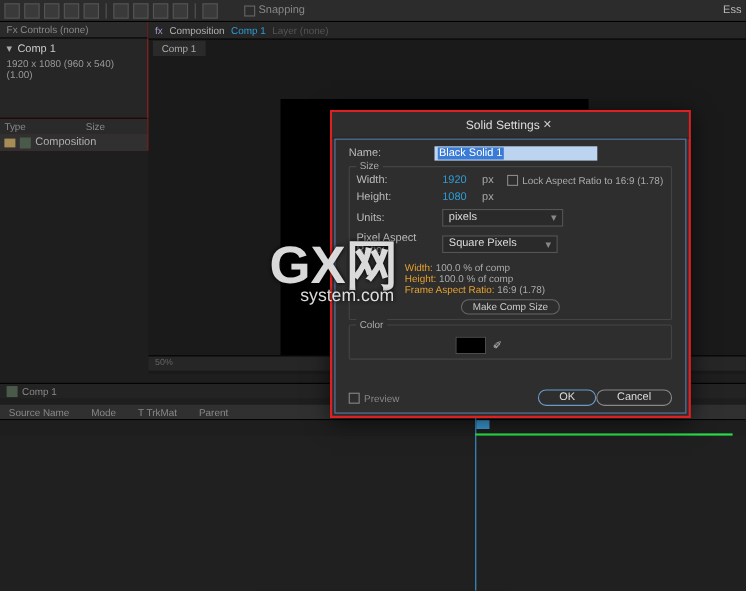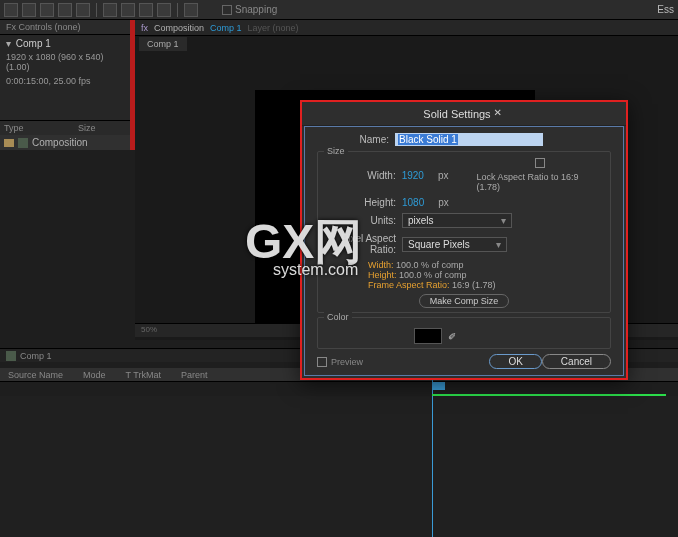--- a/index.html
+++ b/index.html
@@ -34,21 +34,21 @@
   }
   .snap-chk { width: 10px; height: 10px; border: 1px solid #666; }
   .ess-label { position: absolute; right: 4px; top: 4px; color: #bbb; font-size: 10px; }
 
   
   .left-panel {
     position: absolute;
     left: 0; top: 20px;
     width: 135px;
     background: #262626;
-    border-right: 5px solid #b91c1c;
+    border-right: 1px solid #b91c1c;
   }
   .panel-tab {
     background: #2a2a2a;
     padding: 2px 6px;
     font-size: 9px;
     color: #888;
     border-bottom: 1px solid #000;
   }
   .comp-title {
     padding: 3px 6px;
@@ -194,21 +194,21 @@
   .dlg-title { font-size: 11px; color: #ddd; }
   .dlg-close { width: 14px; height: 14px; color: #ccc; cursor: pointer; text-align: center; }
   .dlg-body {
     padding: 6px 12px;
     border: 1px solid #5a7aa8;
     margin: 0 2px 2px 2px;
     height: calc(100% - 26px);
     position: relative;
   }
   .dlg-row { display: flex; align-items: center; margin-bottom: 5px; font-size: 10px; }
-  .dlg-row label { width: 78px; text-align: right; padding-right: 6px; color: #bbb; }
+  .dlg-row label { width: 78px; padding-right: 6px; color: #bbb; }
   .fld-name {
     background: #bcd4f0;
     color: #000;
     width: 148px;
     padding: 1px 3px;
     font-size: 10px;
   }
   .fld-name .sel { background: #3a7bd5; color: #fff; padding: 0 1px; }
   .section-box {
     border: 1px solid #444;
@@ -218,22 +218,22 @@
     position: relative;
   }
   .section-label {
     position: absolute; top: -6px; left: 6px;
     background: #2e2e2e; padding: 0 3px;
     font-size: 9px; color: #aaa;
   }
   .val-blue { color: #2e9bd6; margin-right: 14px; }
   .unit { color: #aaa; }
   .lock-box {
-    display: flex; align-items: center; gap: 4px;
-    margin-left: 28px; font-size: 9px; color: #aaa; flex-direction: column;
+    display: flex; gap: 4px;
+    margin-left: 12px; font-size: 9px; color: #aaa;
   }
   .chk { width: 10px; height: 10px; border: 1px solid #888; }
   .sel-box {
     border: 1px solid #555; background: #2a2a2a;
     padding: 1px 5px; font-size: 10px; color: #ddd;
     width: 110px;
     display: flex; justify-content: space-between;
   }
   .sel-arrow { color: #888; }
   .info-line { font-size: 9px; color: #aaa; padding-left: 44px; }
@@ -296,21 +296,20 @@
   <span class="ess-label">Ess</span>
 </div>
 
 <div class="left-panel">
   <div class="panel-tab">Fx Controls (none)</div>
   <div class="comp-title">
     <span class="tri">▾</span>
     <span>Comp 1</span>
   </div>
   <div class="comp-meta">1920 x 1080 (960 x 540) (1.00)</div>
-  <div class="comp-meta">0:00:15:00, 25.00 fps</div>
 
   <div class="proj-filter">
     <div class="proj-head">
       <span>Type</span>
       <span>Size</span>
     </div>
     <div class="proj-row">
       <div class="folder-ic"></div>
       <div class="comp-ic"></div>
       <span>Composition</span>

